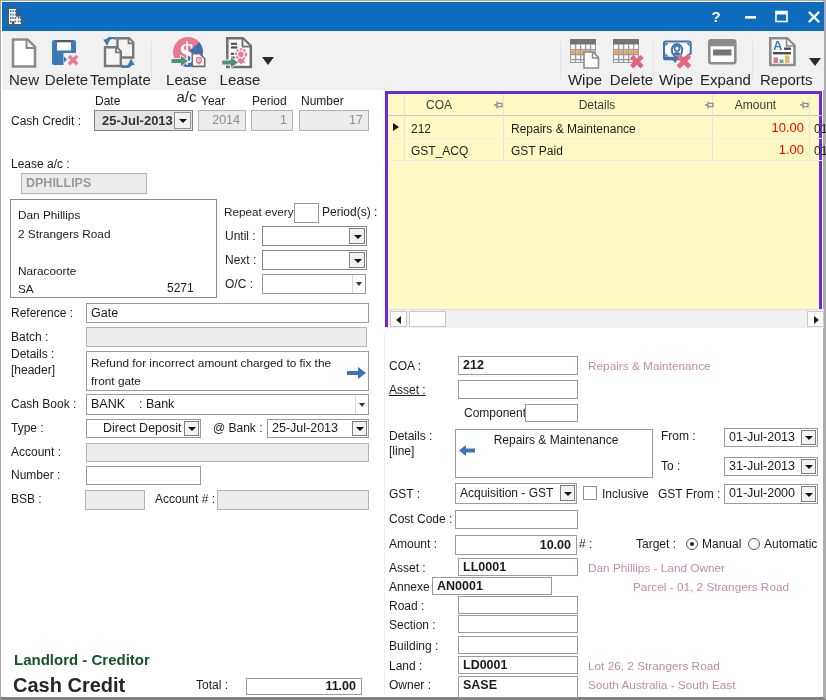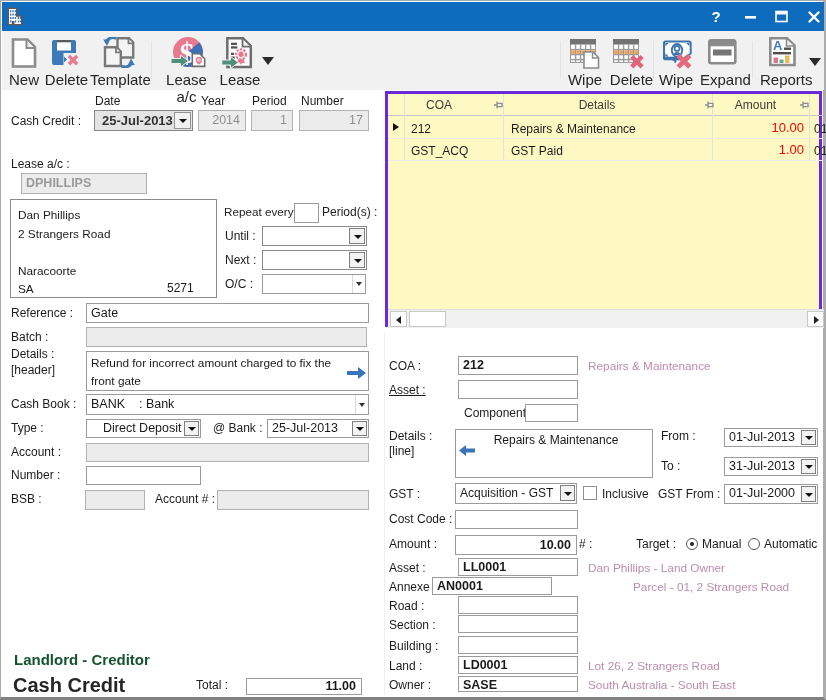--- a/index.html
+++ b/index.html
@@ -394,16 +394,16 @@
     <div class="l" style="left:388px;top:597px;">Road :</div>
     <div class="tb" style="left:457px;top:595px;width:120px;height:18px;"></div>
     <div class="l" style="left:388px;top:616px;">Section :</div>
     <div class="tb" style="left:457px;top:614px;width:120px;height:18px;"></div>
     <div class="l" style="left:388px;top:637px;">Building :</div>
     <div class="tb" style="left:457px;top:635px;width:120px;height:18px;"></div>
     <div class="l" style="left:388px;top:657px;">Land :</div>
     <div class="tb bold" style="left:457px;top:655px;width:120px;height:18px;line-height:16px;">LD0001</div>
     <div class="pink" style="left:587px;top:657px;">Lot 26, 2 Strangers Road</div>
     <div class="l" style="left:388px;top:676px;">Owner :</div>
-    <div class="tb bold" style="left:457px;top:675px;width:120px;height:16px;line-height:16px;">SASE</div>
+    <div class="tb bold" style="left:457px;top:675px;width:120px;height:22px;line-height:16px;">SASE</div>
     <div class="pink" style="left:587px;top:676px;">South Australia - South East</div>
   </div>
 </div>
 
 </body></html>

